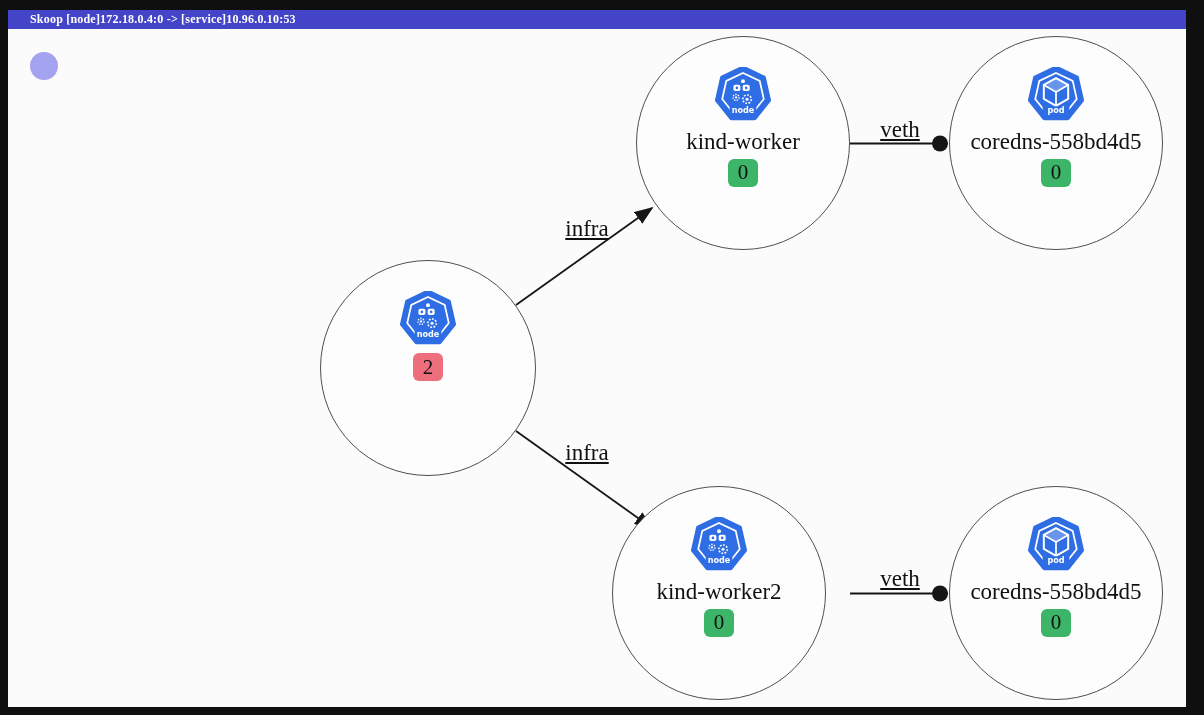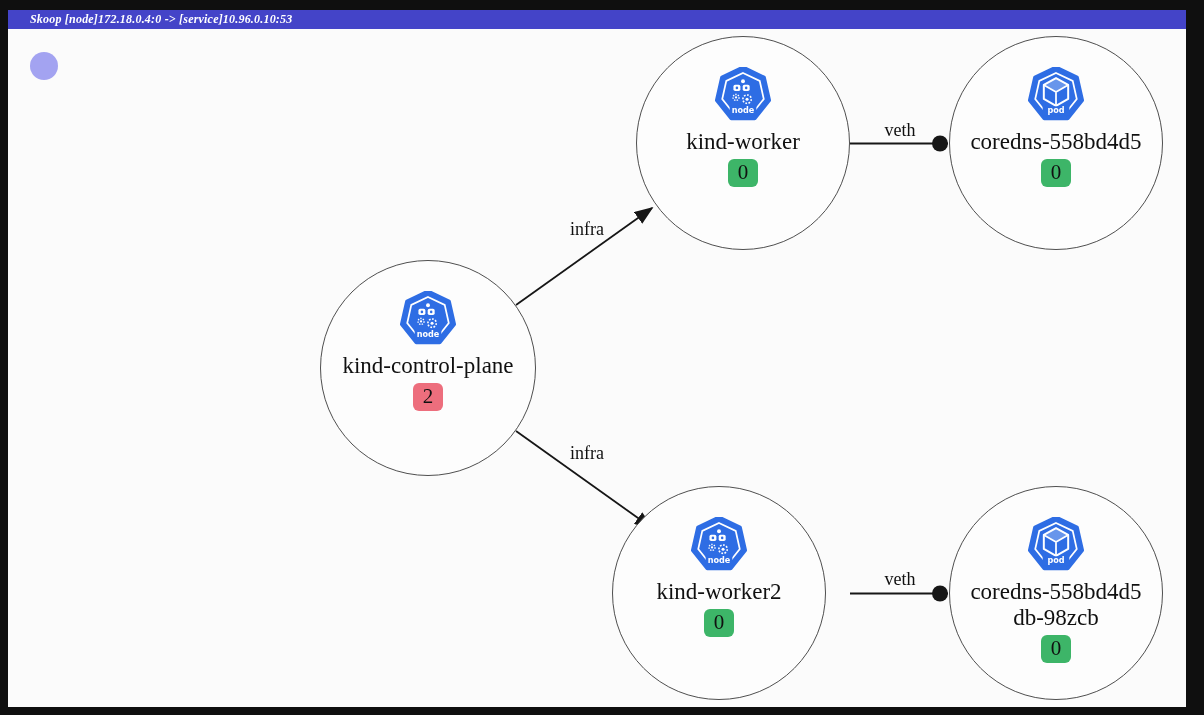--- a/index.html
+++ b/index.html
@@ -7,21 +7,21 @@
     position:relative; width:1204px; height:715px;
     background:#0f0f0f; overflow:hidden;
     font-family:"Liberation Serif", serif;
   }
   .titlebar {
     position:absolute; left:8px; top:10px; width:1178px; height:19px;
     background:#4444c8; color:#fff;
     display:flex; align-items:center; padding-left:22px; box-sizing:border-box;
   }
   .titlebar .title-text {
-    font-style:italic; font-weight:bold; font-size:12px; letter-spacing:0.2px;
+    font-weight:bold; font-size:12px; letter-spacing:0.2px;
     white-space:nowrap;
   }
   .canvas {
     position:absolute; left:8px; top:29px; width:1178px; height:678px;
     background:#fbfbfb;
   }
   .legend-dot {
     position:absolute; left:30px; top:52px; width:28px; height:28px;
     border-radius:50%; background:#a3a3f1;
   }
@@ -41,21 +41,21 @@
   .nlabel .line { display:block; }
   .badge {
     margin-top:4px; min-width:30px; height:28px; padding:0 6px; border-radius:6px;
     display:flex; align-items:center; justify-content:center;
     font-size:21px; color:#101010; box-sizing:border-box;
   }
   .badge.red { background:#ed6e7d; }
   .badge.green { background:#3db568; }
   .elabel {
     position:absolute; transform:translate(-50%,-50%);
-    font-size:18px; color:#101010; white-space:nowrap;
+    font-size:23px; color:#101010; white-space:nowrap;text-decoration:underline;
   }
   
   #n-cp { left:320px; top:260px; width:216px; height:216px; }
   #n-w1 { left:636px; top:36px;  width:214px; height:214px; }
   #n-p1 { left:949px; top:36px;  width:214px; height:214px; }
   #n-w2 { left:612px; top:486px; width:214px; height:214px; }
   #n-p2 { left:949px; top:486px; width:214px; height:214px; }
   .defs-holder { position:absolute; width:0; height:0; overflow:hidden; }
 </style>
 </head>
@@ -116,23 +116,20 @@
 
   <div class="elabel" style="left:587px; top:229px;">infra</div>
   <div class="elabel" style="left:587px; top:453px;">infra</div>
   <div class="elabel" style="left:900px; top:130px;">veth</div>
   <div class="elabel" style="left:900px; top:579px;">veth</div>
 
   <div class="gnode" id="n-cp">
     <svg class="icon" viewBox="0 0 100 100">
         <use href="#sym-node"></use>
       </svg>
-    <div class="nlabel">
-      <span class="line">kind-control-plane</span>
-    </div>
     <div class="badge red">2</div>
   </div>
 
   <div class="gnode" id="n-w1">
     <svg class="icon" viewBox="0 0 100 100">
         <use href="#sym-node"></use>
       </svg>
     <div class="nlabel">
       <span class="line">kind-worker</span>
     </div>
@@ -158,18 +155,17 @@
     </div>
     <div class="badge green">0</div>
   </div>
 
   <div class="gnode" id="n-p2">
     <svg class="icon" viewBox="0 0 100 100">
         <use href="#sym-pod"></use>
       </svg>
     <div class="nlabel">
       <span class="line">coredns-558bd4d5</span>
-      <span class="line">db-98zcb</span>
     </div>
     <div class="badge green">0</div>
   </div>
 
 </div>
 
 </body></html>

